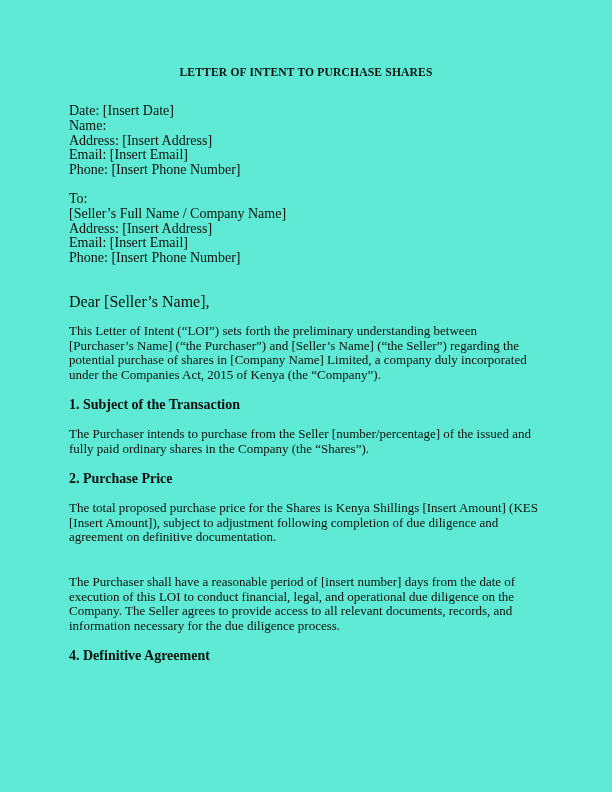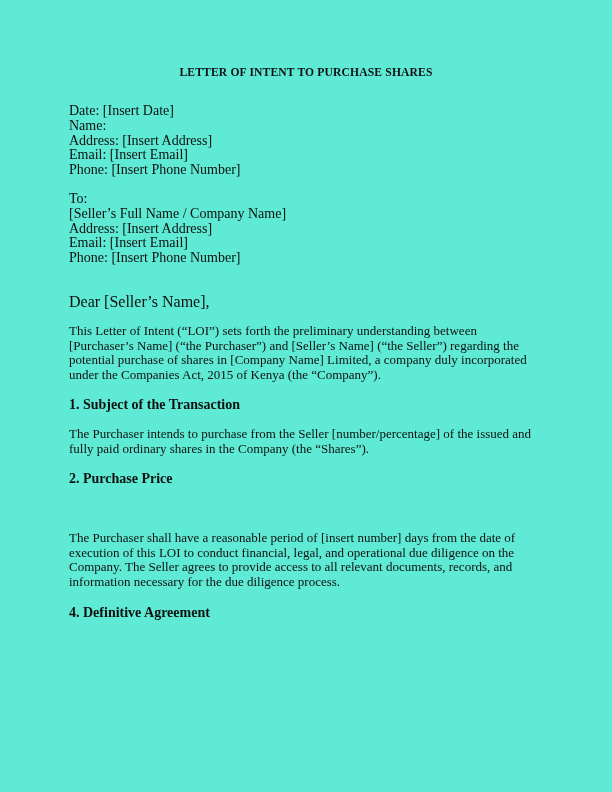--- a/index.html
+++ b/index.html
@@ -109,20 +109,21 @@
     <div class="gap-sec"></div>
 
     <h2 class="sec-heading">1. Subject of the Transaction</h2>
     <div class="gap-para"></div>
     <p class="para">The Purchaser intends to purchase from the Seller [number/percentage] of the issued and fully paid ordinary shares in the Company (the “Shares”).</p>
 
     <div class="gap-sec"></div>
 
     <h2 class="sec-heading">2. Purchase Price</h2>
     <div class="gap-para"></div>
+    <p class="para">The total proposed purchase price for the Shares is Kenya Shillings [Insert Amount] (KES [Insert Amount]), subject to adjustment following completion of due diligence and agreement on definitive documentation.</p>
 
     <div class="gap-sec"></div>
 
     <div class="gap-para"></div>
     <p class="para">The Purchaser shall have a reasonable period of [insert number] days from the date of execution of this LOI to conduct financial, legal, and operational due diligence on the Company. The Seller agrees to provide access to all relevant documents, records, and information necessary for the due diligence process.</p>
 
     <div class="gap-sec"></div>
 
     <h2 class="sec-heading">4. Definitive Agreement</h2>
 

